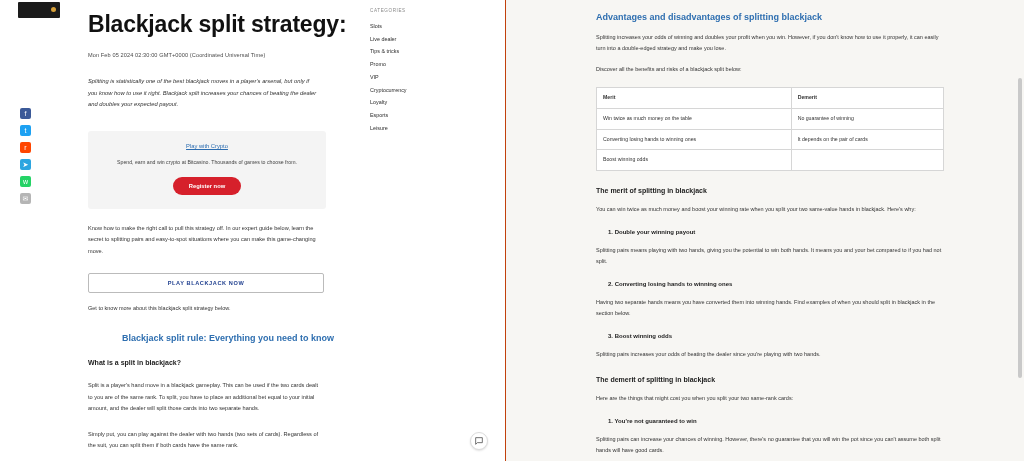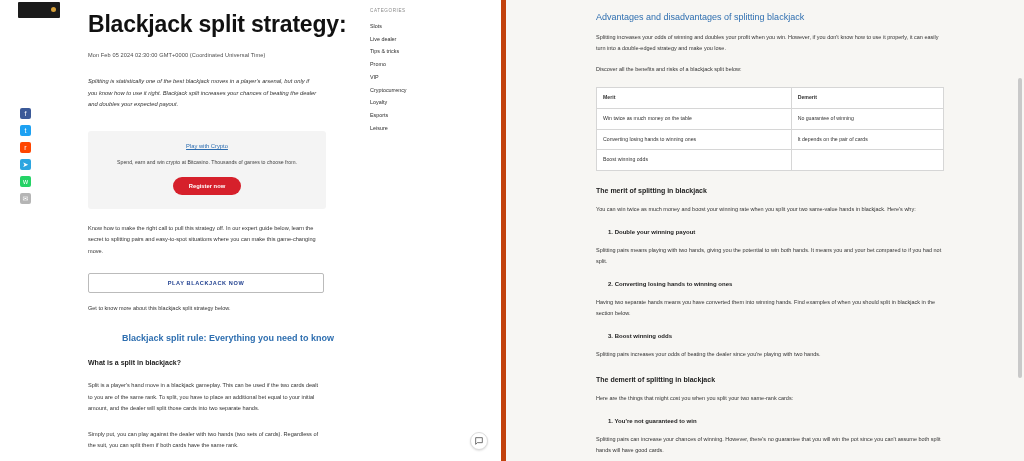--- a/index.html
+++ b/index.html
@@ -17,21 +17,21 @@
     background: #fff;
   }
 
   
   .left-col {
     position: relative;
     width: 506px;
     height: 461px;
     background: #ffffff;
     overflow: hidden;
-    border-right: 5px solid #c2410c;
+    border-right: 1px solid #c2410c;
   }
   .logo-box {
     position: absolute;
     left: 18px; top: 2px;
     width: 42px; height: 16px;
     background: #1b1b1b;
     border-radius: 1px;
   }
   .logo-box .dot {
     position: absolute;
@@ -198,21 +198,21 @@
   .right-inner {
     position: absolute;
     left: 90px;
     top: 0;
     width: 348px;
     padding-top: 8px;
   }
   h2.r-blue {
     font-size: 9px;
     color: #2f6fb0;
-    font-weight: normal;
+    font-weight: bold;
     margin: 4px 0 0 0;
   }
   p.r-body {
     font-size: 5.5px;
     line-height: 2.0;
     color: #333333;
     margin: 10px 0 0 0;
   }
   .r-table {
     margin-top: 12px;

